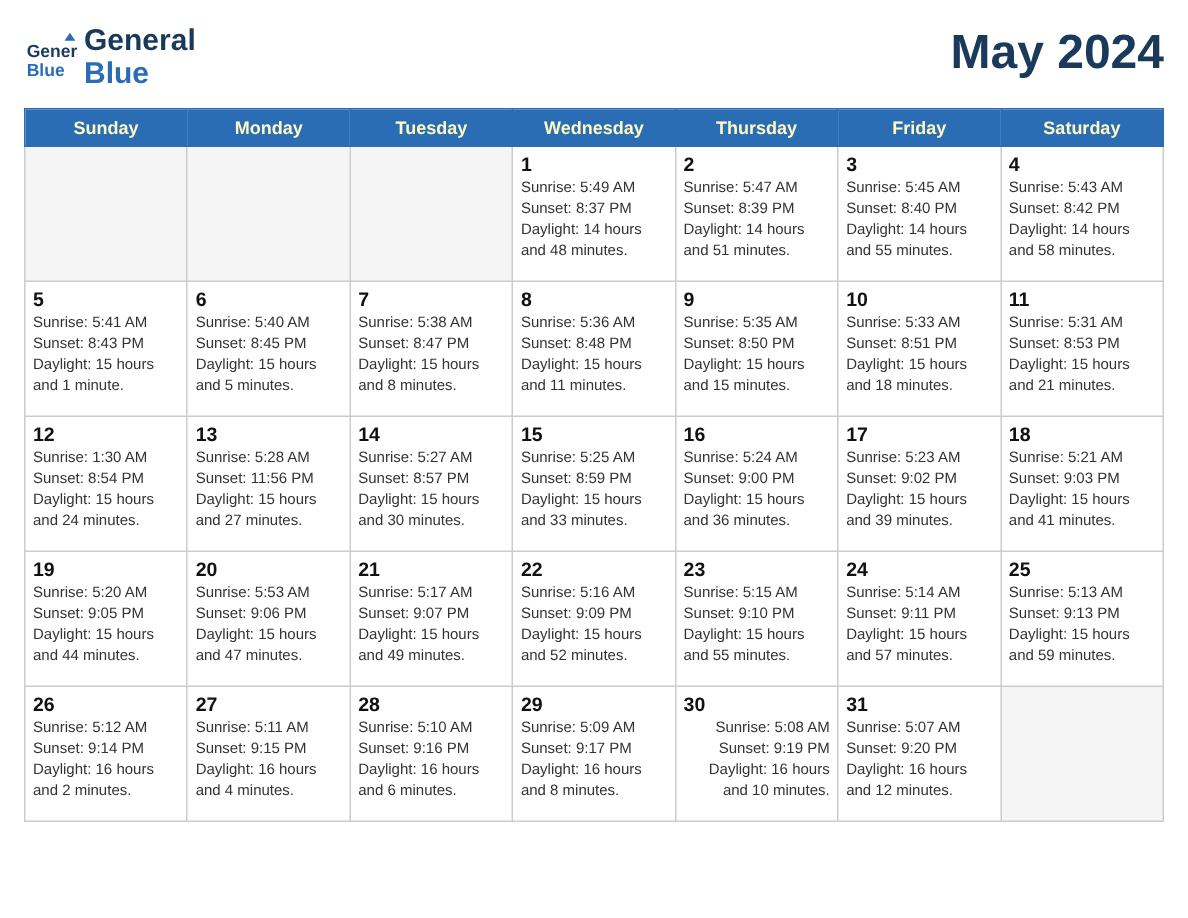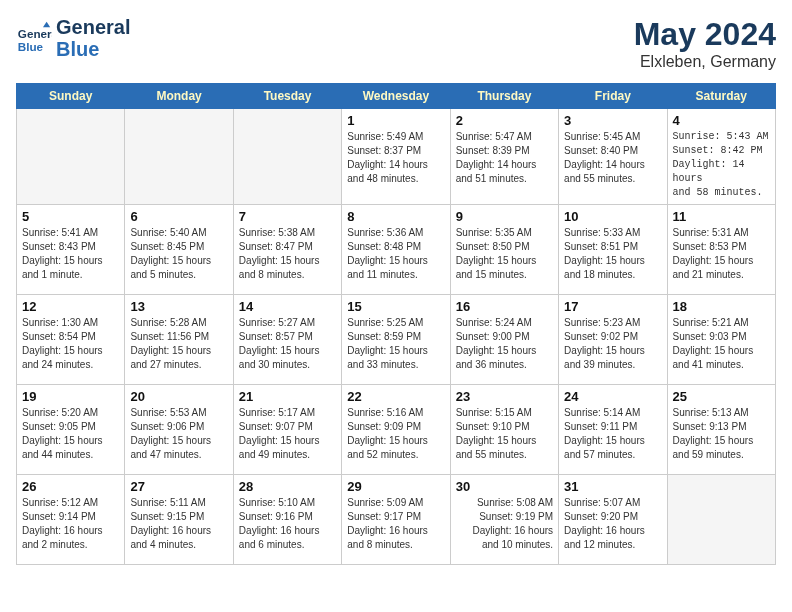--- a/index.html
+++ b/index.html
@@ -94,21 +94,20 @@
     </svg>
     <div>
       <div class="logo-text">
         <span>General</span><br>
         <span style="color:#2a6db5;">Blue</span>
       </div>
     </div>
   </div>
   <div class="title-block">
     <div class="month-year">May 2024</div>
-    <div class="location">Elxleben, Germany</div>
   </div>
 </div>
 
 <table>
   <thead>
     <tr>
     <th>Sunday</th>
         <th>Monday</th>
         <th>Tuesday</th>
         <th>Wednesday</th>
@@ -138,21 +137,21 @@
         </td>
         <td>
           <span class="day-num">3</span>
           <div class="day-info" style="white-space: pre-line;">Sunrise: 5:45 AM
 Sunset: 8:40 PM
 Daylight: 14 hours
 and 55 minutes.</div>
         </td>
         <td>
           <span class="day-num">4</span>
-          <div class="day-info" style="white-space: pre-line; font-family: Liberation Mono, monospace;">Sunrise: 5:43 AM
+          <div class="day-info" style="white-space: pre-line;">Sunrise: 5:43 AM
 Sunset: 8:42 PM
 Daylight: 14 hours
 and 58 minutes.</div>
         </td>
       </tr>
       <tr>
         <td>
           <span class="day-num">5</span>
           <div class="day-info" style="white-space: pre-line;">Sunrise: 5:41 AM
 Sunset: 8:43 PM

